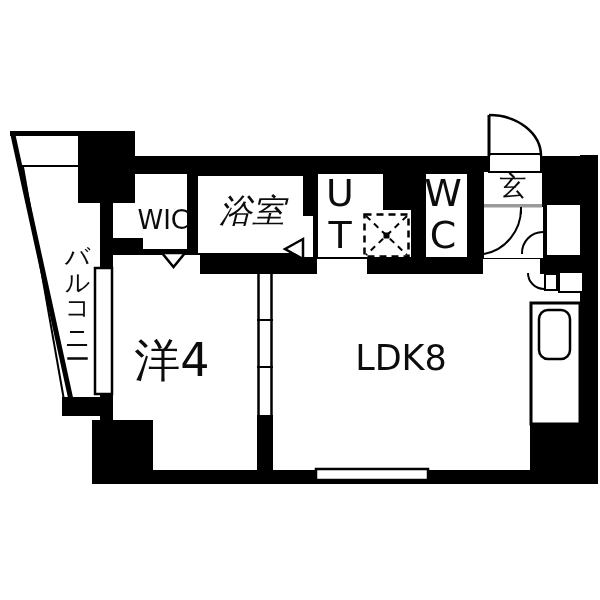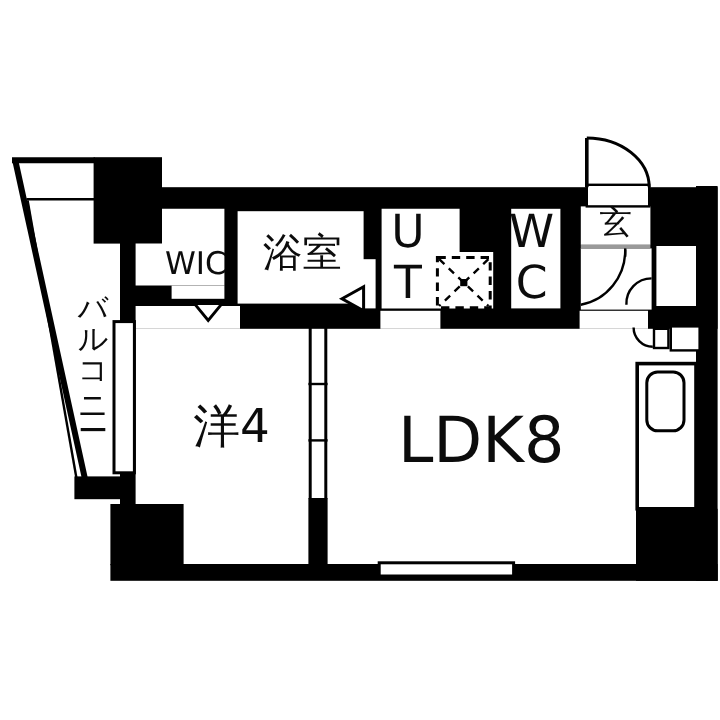--- a/index.html
+++ b/index.html
@@ -12,26 +12,26 @@
   .lbl{
     position:absolute;color:#0c0c0c;text-align:center;
     white-space:pre-line;line-height:1.05;user-select:none;
   }
   .lbl-balcony{
     left:60px;top:202px;width:34px;height:170px;
     writing-mode:vertical-rl;text-orientation:upright;
     font-size:25px;letter-spacing:1px;line-height:34px;
   }
   .lbl-wic{left:111px;top:207px;width:78px;font-size:26px;text-align:right;}
-  .lbl-bath{left:200px;top:194px;width:104px;font-size:33px;}
+  .lbl-bath{left:200px;top:194px;width:104px;font-size:33px;font-style:italic;}
   .lbl-ut{left:318px;top:172px;width:44px;font-size:38px;line-height:42px;}
   .lbl-wc{left:421px;top:172px;width:44px;font-size:38px;line-height:42px;}
   .lbl-genkan{left:483px;top:172px;width:60px;font-size:27px;}
-  .lbl-western{left:121px;top:336px;width:144px;font-size:39px;}
-  .lbl-ldk{left:278px;top:340px;width:246px;font-size:53px;}
+  .lbl-western{left:100px;top:336px;width:144px;font-size:46px;}
+  .lbl-ldk{left:278px;top:340px;width:246px;font-size:35px;}
 </style>
 </head>
 <body>
 
 <div class="stage">
 
   <svg width="600" height="600" viewBox="0 0 600 600">
 
     <g fill="#000000">
       <rect x="100" y="156" width="498" height="118"></rect>

